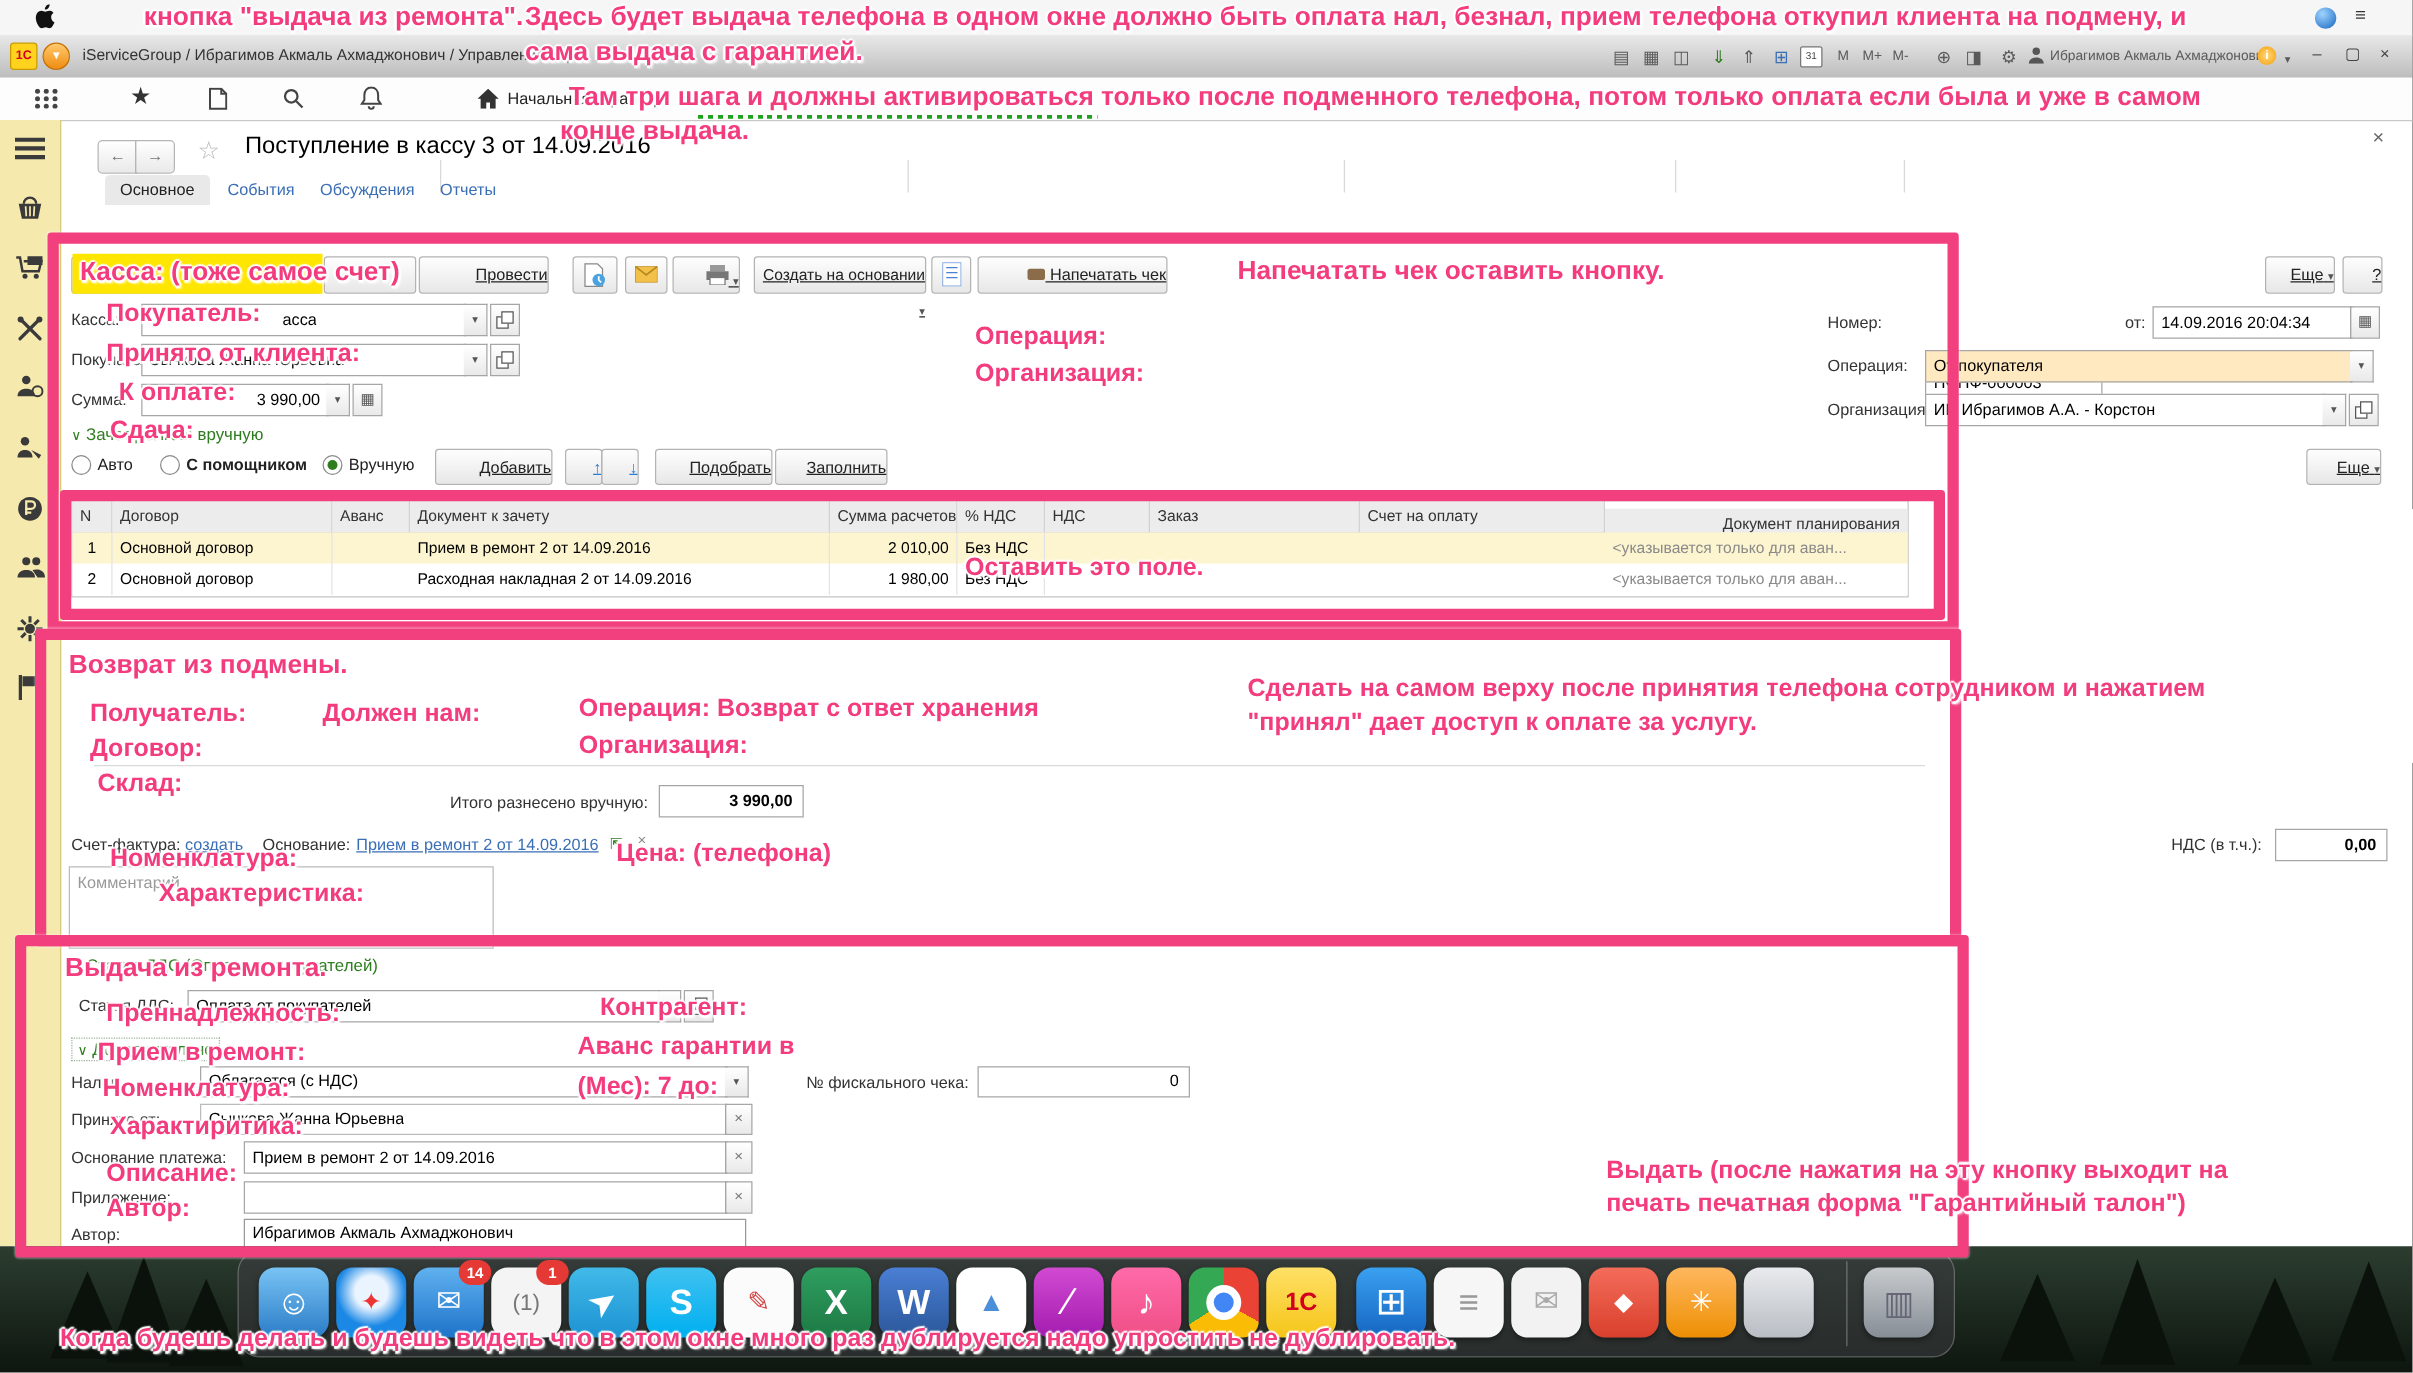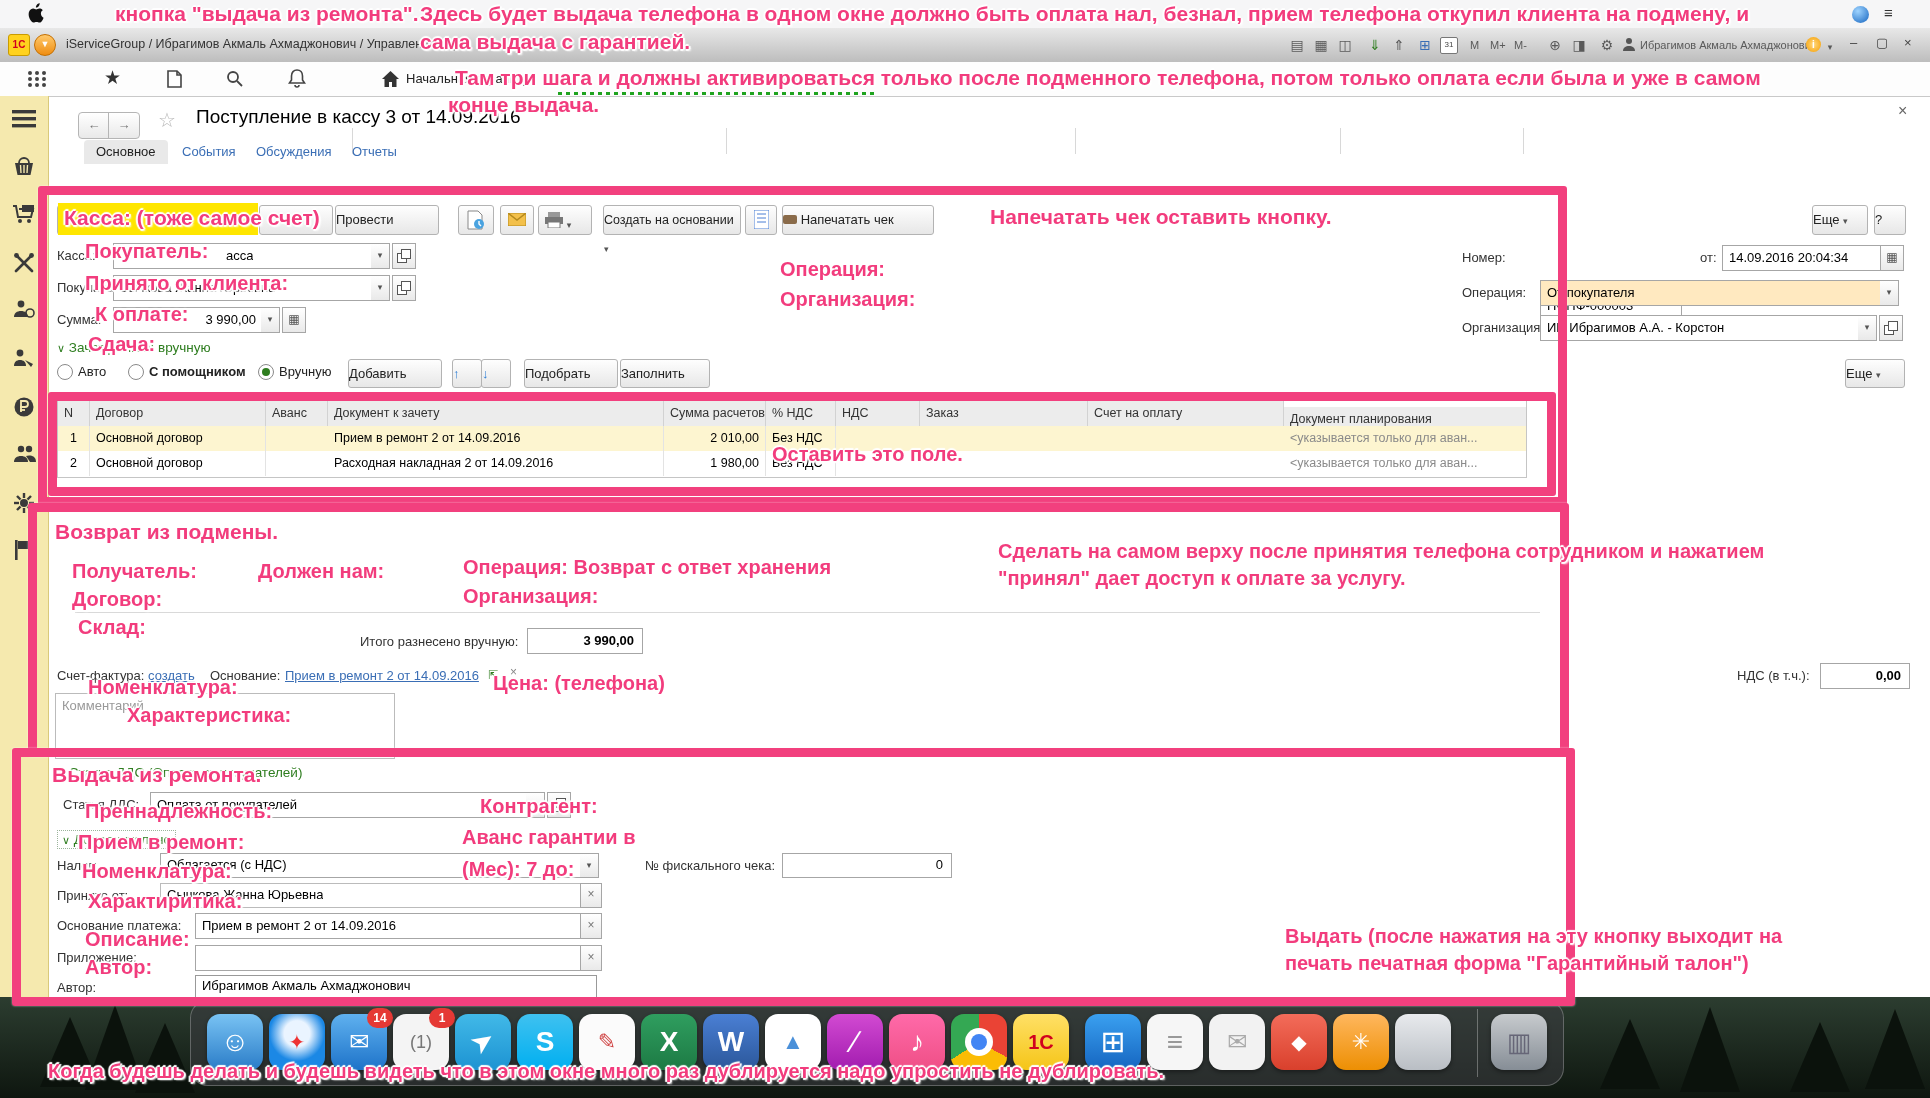--- a/index.html
+++ b/index.html
@@ -30,21 +30,21 @@
   
   .navbtn{width:30px;height:25px;border:1px solid #b5b5b5;background:linear-gradient(#fff,#e9e9e9);text-align:center;line-height:23px;color:#777;font-size:13px;}
   .formtitle{font-size:19px;color:#000;}
   .star{color:#b9b9b9;font-size:20px;}
   .closex{color:#666;font-size:16px;}
   
   .stab{font-size:13px;line-height:24px;}
   .stab-active{background:#e9e9e9;border-radius:4px 4px 0 0;padding:0 12px;color:#222;}
   .stab-link{color:#3a6eb5;}
   
-  .btn{border:1px solid #b3b3b3;border-radius:3px;background:linear-gradient(#fefefe,#e7e7e7);font-size:13px;color:#222;text-align:left;}
+  .btn{border:1px solid #b3b3b3;border-radius:3px;background:linear-gradient(#fefefe,#e7e7e7);font-size:13px;color:#222;text-align:right;text-decoration:underline;}
   .fld{border:1px solid #a6a6a6;background:#fff;font-size:13px;color:#000;}
   .fldv{font-size:13px;color:#000;line-height:22px;white-space:nowrap;overflow:hidden;}
   .lbl{font-size:13px;color:#333;white-space:nowrap;}
   .cmb{width:18px;height:24px;border:1px solid #a6a6a6;border-left:none;background:linear-gradient(#fff,#e9e9e9);color:#555;font-size:9px;text-align:center;line-height:23px;}
   .sqbtn{width:22px;height:24px;border:1px solid #a6a6a6;background:linear-gradient(#fff,#e9e9e9);}
   .dbl b{position:absolute;border:1px solid #555;width:8px;height:8px;background:#fff;}
   .glink{color:#2e7d1f;font-size:13.5px;}
   .blink{color:#3a6eb5;text-decoration:underline;font-size:13px;}
   .radio{width:14px;height:14px;border:1px solid #8a8a8a;border-radius:50%;background:#fff;}
   .radio.sel:after{content:"";position:absolute;left:3px;top:3px;width:8px;height:8px;border-radius:50%;background:#2e7d1f;}
@@ -404,21 +404,21 @@
 
     <div class="ab th" style="left:0;top:0;width:32px;">N</div>
     <div class="ab th" style="left:32px;top:0;width:176px;">Договор</div>
     <div class="ab th" style="left:208px;top:0;width:62px;">Аванс</div>
     <div class="ab th" style="left:270px;top:0;width:336px;">Документ к зачету</div>
     <div class="ab th" style="left:606px;top:0;width:102px;text-align:right;">Сумма расчетов</div>
     <div class="ab th" style="left:708px;top:0;width:70px;">% НДС</div>
     <div class="ab th" style="left:778px;top:0;width:84px;">НДС</div>
     <div class="ab th" style="left:862px;top:0;width:168px;">Заказ</div>
     <div class="ab th" style="left:1030px;top:0;width:196px;">Счет на оплату</div>
-    <div class="ab th" style="left:1226px;top:6px;width:242px;border-right:none;">Документ планирования</div>
+    <div class="ab th" style="left:1226px;top:6px;width:242px;border-right:none;text-align:right;">Документ планирования</div>
 
     <div class="ab rowsel" style="left:0;top:25px;width:1468px;height:25px;">
       <div class="ab td" style="left:0;top:0;width:32px;text-align:center;">1</div>
       <div class="ab td" style="left:32px;top:0;width:176px;">Основной договор</div>
       <div class="ab td" style="left:208px;top:0;width:62px;"></div>
       <div class="ab td" style="left:270px;top:0;width:336px;">Прием в ремонт 2 от 14.09.2016</div>
       <div class="ab td" style="left:606px;top:0;width:102px;text-align:right;">2 010,00</div>
       <div class="ab td" style="left:708px;top:0;width:70px;">Без НДС</div>
       <div class="ab td" style="left:778px;top:0;width:84px;"></div>
       <div class="ab td" style="left:862px;top:0;width:168px;"></div>

